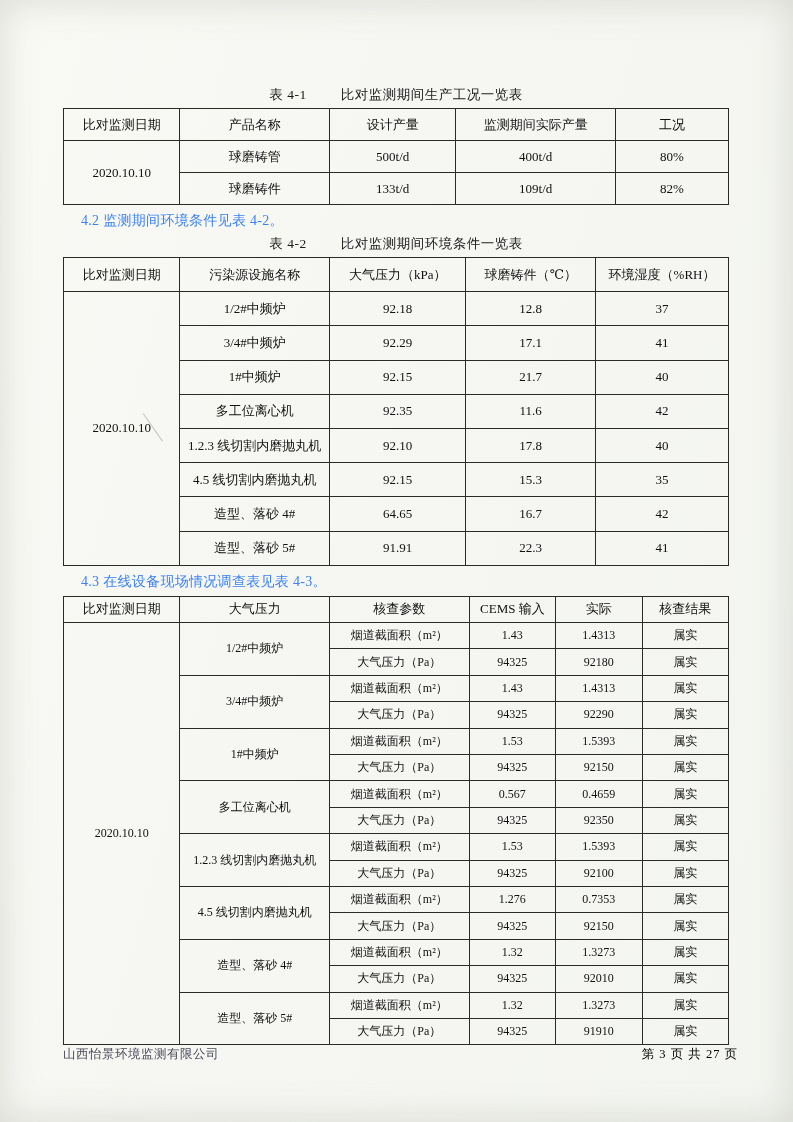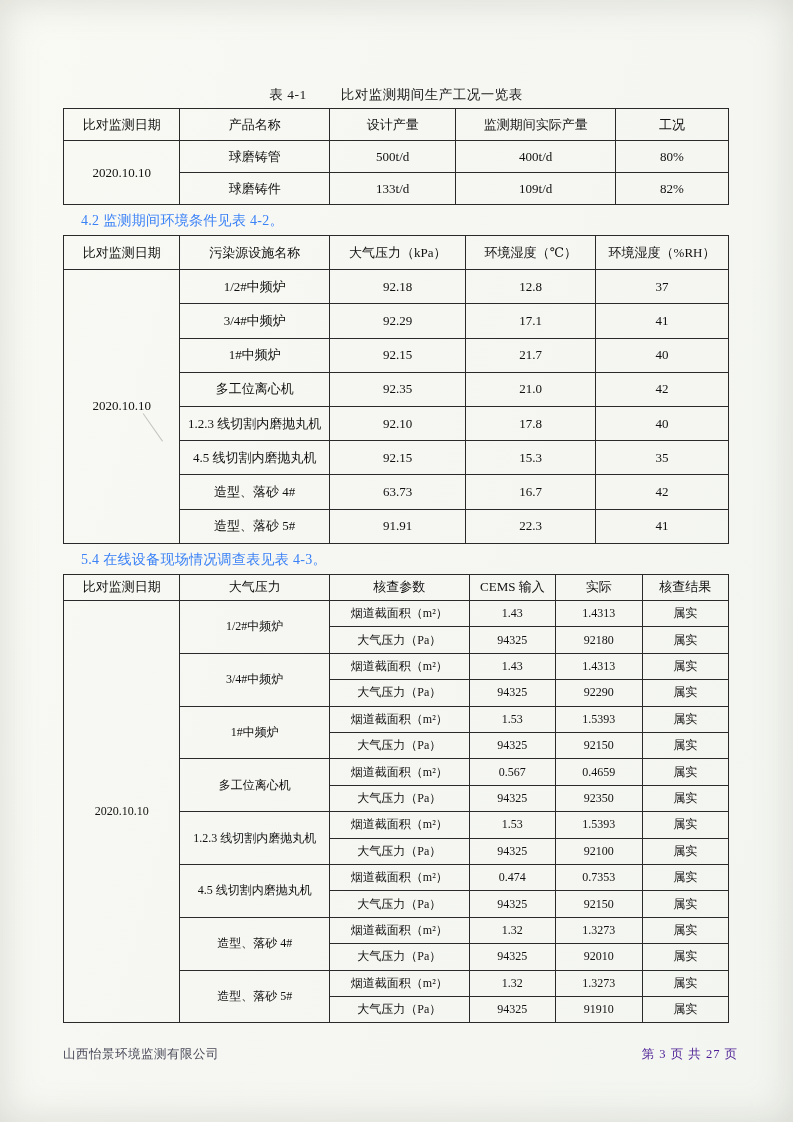--- a/index.html
+++ b/index.html
@@ -80,21 +80,21 @@
     left: 63px;
     right: 55px;
     top: 1046px;
     display: flex;
     justify-content: space-between;
     align-items: baseline;
     font-size: 12.5px;
     color: #3a3a46;
   }
   .footer .left { color: #4a4a5a; letter-spacing: 0.5px; }
-  .footer .right { color: #4c1d95; letter-spacing: 1px; margin-left: 16px; }
+  .footer .right { color: #000000; letter-spacing: 1px; margin-left: 16px; }
 
   .rot-mark {
     position: absolute;
     left: 150px;
     top: 403px;
     width: 26px;
     height: 34px;
     border-left: 1.5px solid rgba(60,60,60,0.55);
     transform: rotate(-35deg);
     opacity: .5;
@@ -146,35 +146,38 @@
             <td>球磨铸件</td>
             <td>133t/d</td>
             <td>109t/d</td>
             <td>82%</td>
           </tr>
         </tbody>
       </table>
 
       <p class="para">4.2 监测期间环境条件见表 4-2。</p>
 
+      <div class="tbl-caption">
+        <span class="cap-no">表 4-2</span><span>比对监测期间环境条件一览表</span>
+      </div>
 
       <table class="doc t2">
         <colgroup>
           <col style="width:17.5%">
           <col style="width:22.5%">
           <col style="width:20.5%">
           <col style="width:19.5%">
           <col style="width:20%">
         </colgroup>
         <tbody>
           <tr>
             <th class="hdr">比对监测日期</th>
             <th class="hdr">污染源设施名称</th>
             <th class="hdr">大气压力（kPa）</th>
-            <th class="hdr">环境湿度（℃）</th>
+            <th class="hdr">球磨铸件（℃）</th>
             <th class="hdr">环境湿度（%RH）</th>
           </tr>
           <tr>
             <td rowspan="8">2020.10.10</td>
             <td>1/2#中频炉</td>
             <td>92.18</td>
             <td>12.8</td>
             <td>37</td>
           </tr>
           <tr>
@@ -185,51 +188,51 @@
           </tr>
           <tr>
             <td>1#中频炉</td>
             <td>92.15</td>
             <td>21.7</td>
             <td>40</td>
           </tr>
           <tr>
             <td>多工位离心机</td>
             <td>92.35</td>
-            <td>21.0</td>
+            <td>11.6</td>
             <td>42</td>
           </tr>
           <tr>
             <td>1.2.3 线切割内磨抛丸机</td>
             <td>92.10</td>
             <td>17.8</td>
             <td>40</td>
           </tr>
           <tr>
             <td>4.5 线切割内磨抛丸机</td>
             <td>92.15</td>
             <td>15.3</td>
             <td>35</td>
           </tr>
           <tr>
             <td>造型、落砂 4#</td>
-            <td>63.73</td>
+            <td>64.65</td>
             <td>16.7</td>
             <td>42</td>
           </tr>
           <tr>
             <td>造型、落砂 5#</td>
             <td>91.91</td>
             <td>22.3</td>
             <td>41</td>
           </tr>
         </tbody>
       </table>
 
-      <p class="para">5.4 在线设备现场情况调查表见表 4-3。</p>
+      <p class="para">4.3 在线设备现场情况调查表见表 4-3。</p>
 
 
       <table class="doc t3">
         <colgroup>
           <col style="width:17.5%">
           <col style="width:22.5%">
           <col style="width:21%">
           <col style="width:13%">
           <col style="width:13%">
           <col style="width:13%">
@@ -311,21 +314,21 @@
           <tr>
             <td>大气压力（Pa）</td>
             <td>94325</td>
             <td>92100</td>
             <td>属实</td>
           </tr>
 
           <tr>
             <td rowspan="2">4.5 线切割内磨抛丸机</td>
             <td>烟道截面积（m²）</td>
-            <td>0.474</td>
+            <td>1.276</td>
             <td>0.7353</td>
             <td>属实</td>
           </tr>
           <tr>
             <td>大气压力（Pa）</td>
             <td>94325</td>
             <td>92150</td>
             <td>属实</td>
           </tr>
 

